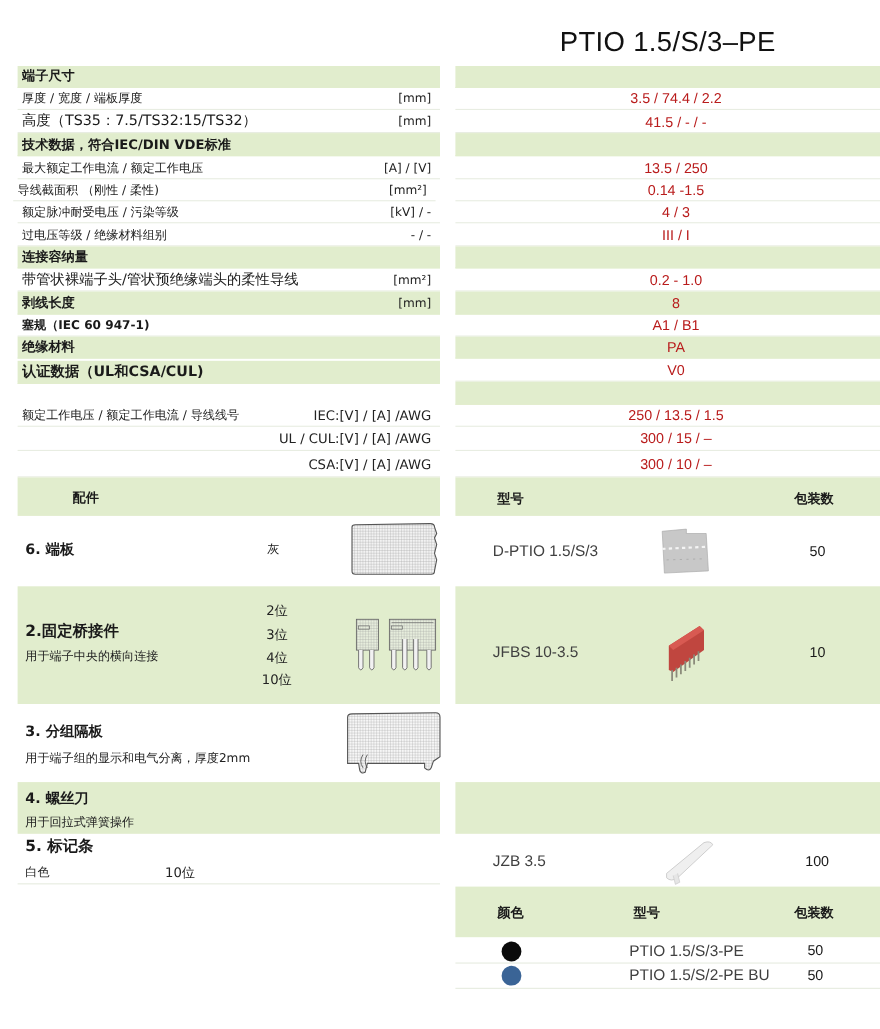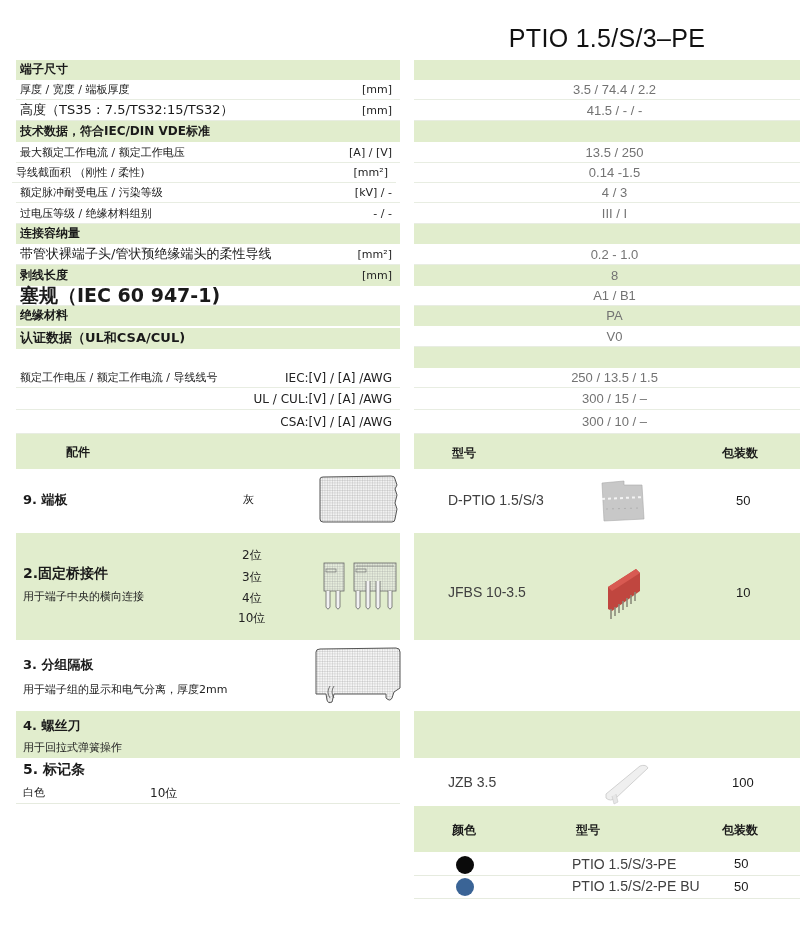--- a/index.html
+++ b/index.html
@@ -15,21 +15,21 @@
     .row { position: absolute; display: flex; align-items: center; border-bottom: 1px solid #e8ede2; }
     .row.green { background: #e1edcd; border-bottom: 1px solid #e1edcd; }
     .L { left: 16px; width: 384px; padding: 0 8px 0 4px; }
     .R { left: 414px; width: 386px; justify-content: center; }
 
     .lbl { flex: 1; white-space: nowrap; overflow: hidden; }
     .unit { white-space: nowrap; text-align: right; font-size: 11px; color: #222; }
     .s11 { font-size: 11px; }
     .s13 { font-size: 13px; }
     .b { font-weight: bold; font-size: 12px; }
-    .val { font-size: 13px; color: #737373; font-family: "Liberation Sans", "DejaVu Sans", sans-serif; margin-left: 15px; }
+    .val { font-size: 13px; color: #b91c1c; font-family: "Liberation Sans", "DejaVu Sans", sans-serif; margin-left: 15px; }
 
     .box { position: absolute; }
     .box.green { background: #e1edcd; }
     .abs { position: absolute; white-space: nowrap; }
     .hdr { font-weight: bold; font-size: 12px; }
     .acc-title { font-weight: bold; font-size: 13px; }
     .small { font-size: 11px; color: #222; }
     .ptxt { font-family: "Liberation Sans", "DejaVu Sans", sans-serif; font-size: 14px; color: #404040; }
     .num { font-family: "Liberation Sans", "DejaVu Sans", sans-serif; font-size: 13px; color: #1a1a1a; }
   </style>
@@ -73,21 +73,21 @@
 </div>
 <div class="row L" style="top:244px;height:21px;">
   <span class="lbl s13">带管状裸端子头/管状预绝缘端头的柔性导线</span>
   <span class="unit">[mm²]</span>
 </div>
 <div class="row green L" style="top:265px;height:21px;">
   <span class="lbl b">剥线长度</span>
   <span class="unit">[mm]</span>
 </div>
 <div class="row L" style="top:286px;height:20px;">
-  <span class="lbl b" style="font-size:19px;">塞规（IEC 60 947-1)</span>
+  <span class="lbl b" style="font-size:11px;">塞规（IEC 60 947-1)</span>
 </div>
 <div class="row green L" style="top:306px;height:20px;">
   <span class="lbl b">绝缘材料</span>
 </div>
 <div class="row L" style="top:326px;height:21px;">
   <span class="lbl s13">根据UL94所确定的材料阻燃等级</span>
 </div>
 <div class="row green L" style="top:328px;height:21px;">
   <span class="lbl b" style="font-size:13px;">认证数据（UL和CSA/CUL)</span>
 </div>
@@ -153,21 +153,21 @@
 
 <div class="box green" style="left:16px;top:434px;width:384px;height:35px;">
   <span class="abs hdr" style="left:10px;top:10px;padding-left:40px;">配件</span>
 </div>
 <div class="box green" style="left:414px;top:434px;width:386px;height:35px;">
   <span class="abs hdr" style="left:38px;top:11px;">型号</span>
   <span class="abs hdr" style="left:308px;top:11px;">包装数</span>
 </div>
 
 <div class="box" style="left:16px;top:469px;width:384px;height:62px;">
-  <span class="abs acc-title" style="left:7px;top:22px;">9. 端板</span>
+  <span class="abs acc-title" style="left:7px;top:22px;">6. 端板</span>
   <span class="abs small" style="left:227px;top:23px;">灰</span>
   <svg class="abs" style="left:301px;top:6px;" width="84" height="50" viewBox="0 0 84 50">
     <defs>
       <pattern id="grid1" width="2.5" height="2.5" patternUnits="userSpaceOnUse">
         <rect width="2.5" height="2.5" fill="#f2f2f2"></rect>
         <path d="M0 0H2.5M0 0V2.5" stroke="#9a9a9a" stroke-width="0.5"></path>
       </pattern>
     </defs>
     <path d="M3 4 Q3 2 6 2 L74 1 Q78 1 78 4 L80 10 L78 14 L80 20 L78 28 L80 34 L78 44 Q78 47 75 47 L6 47 Q3 47 3 44 Z" fill="url(#grid1)" stroke="#555" stroke-width="1"></path>
   </svg>

